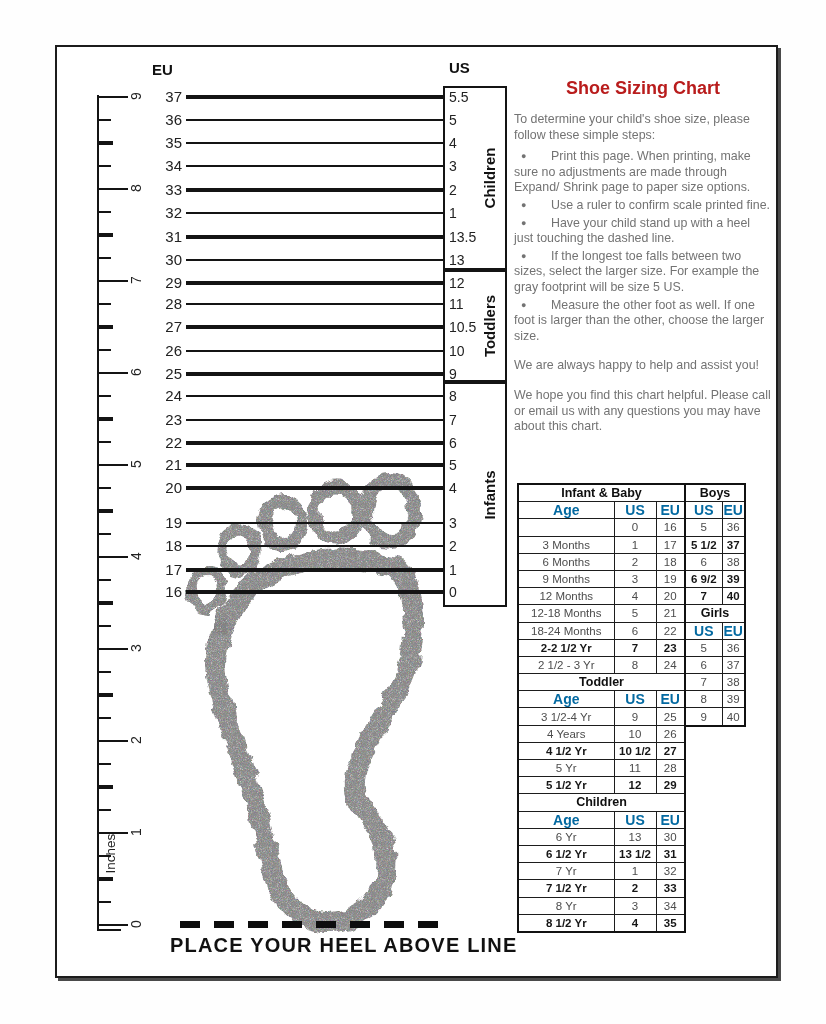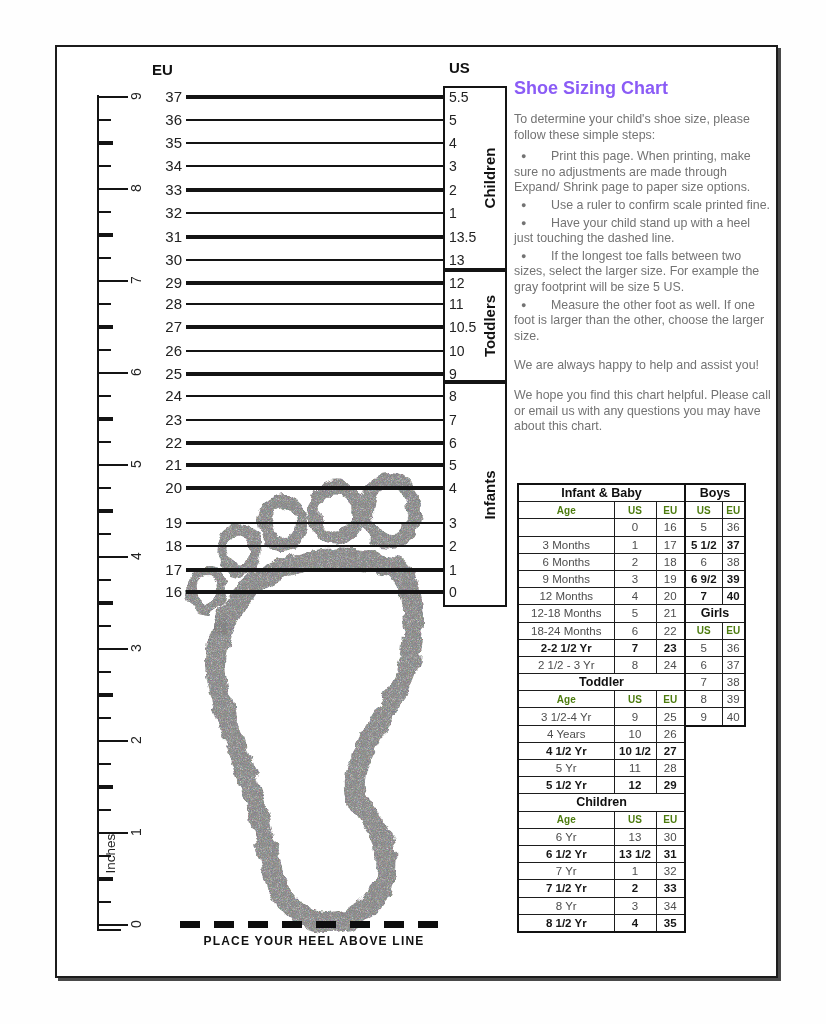--- a/index.html
+++ b/index.html
@@ -21,36 +21,36 @@
   .inch-num{position:absolute;left:126px;width:20px;text-align:center;font-size:14px;color:#222;
             transform:rotate(-90deg);transform-origin:center;}
   #inches-label{position:absolute;left:102px;top:858px;width:16px;font-size:13.5px;color:#222;
                 transform:rotate(-90deg);transform-origin:center;white-space:nowrap;}
   
   #foot-svg{position:absolute;left:165px;top:455px;z-index:1;}
   
   #dashed-line{position:absolute;left:180px;top:921px;width:268px;height:7px;z-index:2;
                background:repeating-linear-gradient(90deg,#0d0d0d 0 20px,transparent 20px 34px);}
   #heel-text{position:absolute;left:170px;top:934px;width:288px;text-align:center;
-             font-size:12px;font-weight:600;letter-spacing:1.2px;color:#111;white-space:nowrap;}
+             font-size:20px;font-weight:600;letter-spacing:1.2px;color:#111;white-space:nowrap;}
   
   #right-col{position:absolute;left:514px;top:78px;width:258px;z-index:2;}
-  #page-title{text-align:left;font-size:18px;font-weight:bold;color:#8b5cf6;margin:0 0 13px 0;}
+  #page-title{text-align:center;font-size:18px;font-weight:bold;color:#b91c1c;margin:0 0 13px 0;}
   #right-col p{font-size:12.4px;line-height:15.6px;margin:0;color:#737373;}
   #right-col p.intro{margin-bottom:6px;}
   #right-col p.bullet{margin:2px 0;}
   #right-col p.outro{margin-top:14px;}
   .blt{display:inline-block;width:30px;padding-left:7px;font-size:9px;vertical-align:1px;}
   
   table.sz{position:absolute;border-collapse:collapse;table-layout:fixed;z-index:3;background:#fff;
            border:2px solid #111;}
   table.sz td{border:1px solid #1d1d1d;text-align:center;padding:0;height:16.2px;
               font-size:11.5px;color:#4c4c4c;overflow:hidden;white-space:nowrap;}
   table.sz td.sec{font-weight:bold;font-size:12.5px;color:#0f0f0f;}
-  table.sz td.colh{font-weight:bold;font-size:10px;color:#4d7c0f;}
+  table.sz td.colh{font-weight:bold;font-size:14px;color:#0369a1;}
   table.sz tr.b td{font-weight:bold;color:#161616;}
   #main-table{left:517px;top:483px;width:167px;}
   #side-table{left:684px;top:483px;width:60px;}
 </style>
 </head>
 <body>
 
 <div id="canvas">
   <div id="frame"></div>
 

